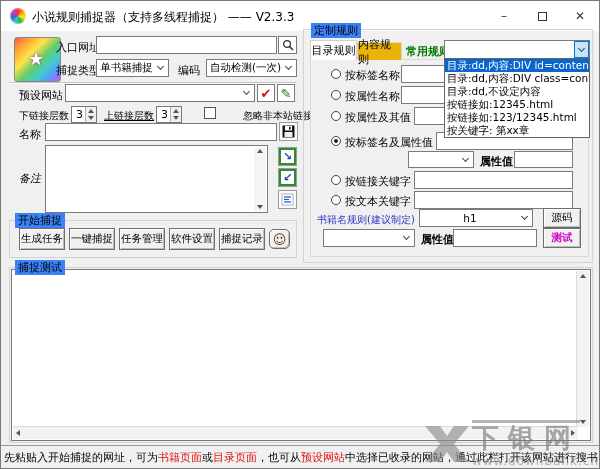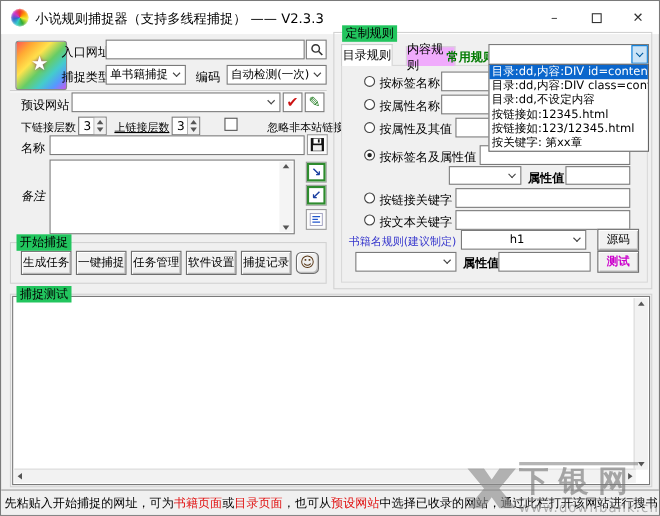--- a/index.html
+++ b/index.html
@@ -25,21 +25,21 @@
     padding-left:3px; color:#000; white-space:nowrap; overflow:hidden; }
   .combo .val { flex:1; overflow:hidden;text-align:center; }
   .combo .arrow { width:15px; align-self:stretch; display:flex; align-items:center; justify-content:center; flex:none; }
   .chev { width:5px; height:5px; border-right:1px solid #444; border-bottom:1px solid #444; transform:rotate(45deg); margin-top:-3px; }
   .combo.open .arrow { background:#cce4f7; border:1px solid #0078d7; }
   .btn { position:absolute; background:#f1f1f1; border:1px solid #6e6e6e; font-size:10.5px; color:#000;
     display:flex; align-items:center; justify-content:center; box-shadow:inset 1px 1px 0 #fff, inset -1px -1px 0 #bdbdbd; cursor:default; }
   .icon-btn { position:absolute; background:#fff; border:1px solid #7a7a7a; display:flex; align-items:center; justify-content:center; }
   .flat-icon-btn { position:absolute; background:#fbfbfb; border:1px solid #9a9a9a; display:flex; align-items:center; justify-content:center; }
   .group { position:absolute; border:1px solid #d2d2d2; }
-  .group-label { position:absolute; font-size:11px; background:#22c55e; padding:0 3px; white-space:nowrap; z-index:2; }
+  .group-label { position:absolute; font-size:11px; background:#3b82f6; padding:0 3px; white-space:nowrap; z-index:2; }
   .radio { position:absolute; width:10px; height:10px; border:1px solid #444; border-radius:50%; background:#fff; }
   .radio.checked::after { content:""; position:absolute; left:2px; top:2px; width:4px; height:4px; border-radius:50%; background:#222; }
   .cb { position:absolute; width:12px; height:12px; border:1px solid #555; background:#fff; }
   .spin { position:absolute; width:26px; height:17px; border:1px solid #7a7a7a; background:#fff; display:flex; font-size:11px; }
   .spin .val { flex:1; padding-left:4px; line-height:15px; }
   .spin .btns { width:11px; border-left:1px solid #b0b0b0; display:flex; flex-direction:column; }
   .spin .btns > div { flex:1; display:flex; align-items:center; justify-content:center; background:#f0f0f0; }
   .tri-up { width:0; height:0; border-left:3px solid transparent; border-right:3px solid transparent; border-bottom:4px solid #555; }
   .tri-down { width:0; height:0; border-left:3px solid transparent; border-right:3px solid transparent; border-top:4px solid #555; }
   .hr { position:absolute; left:8px; width:288px; border-top:1px solid #c6c6c6; border-bottom:1px solid #fdfdfd; }
@@ -52,21 +52,21 @@
   .vscroll-mini { position:absolute; right:1px; top:1px; bottom:1px; width:12px; background:#f4f4f4; display:flex;
     flex-direction:column; justify-content:space-between; align-items:center; padding:2px 0; }
   .glyph-red { color:#cc1111; font-size:13px; font-weight:bold; }
   .glyph-green { color:#1d7a1d; font-size:13px; }
   .arrow-box { border:2px solid #2e8b2e; width:17px; height:17px; display:flex; align-items:center; justify-content:center;
     color:#1b3fa0; font-size:11px; font-weight:bold; background:#fff; }
 
   
   .tab { position:absolute; font-size:11px; display:flex; align-items:center; justify-content:center; }
   .tab.active { background:#fff; border:1px solid #cfcfcf; border-bottom:none; z-index:3; }
-  .tab.inactive { background:#f0abfc; border:1px solid #d6d6d6; border-bottom:none;margin-left:12px; }
+  .tab.inactive { background:#eab308; border:1px solid #d6d6d6; border-bottom:none; }
   .tabpage { position:absolute; left:309px; top:58px; width:279px; height:198px; border:1px solid #d9d9d9; background:#f0f0f0; }
   .green { color:#007a00; font-weight:bold; }
   .blue { color:#3333cc; }
   .magenta { color:#cc00cc; font-weight:bold; }
   .bold { font-weight:bold; }
 
   
   .popup { position:absolute; left:443px; top:57px; width:146px; background:#fff; border:1px solid #646464; z-index:50; }
   .popup-item { height:13px; line-height:13px; font-size:10.5px; padding:0 2px; white-space:nowrap; overflow:hidden; color:#000; }
   .popup-item.sel { background:#0a66cc; color:#fff; }

